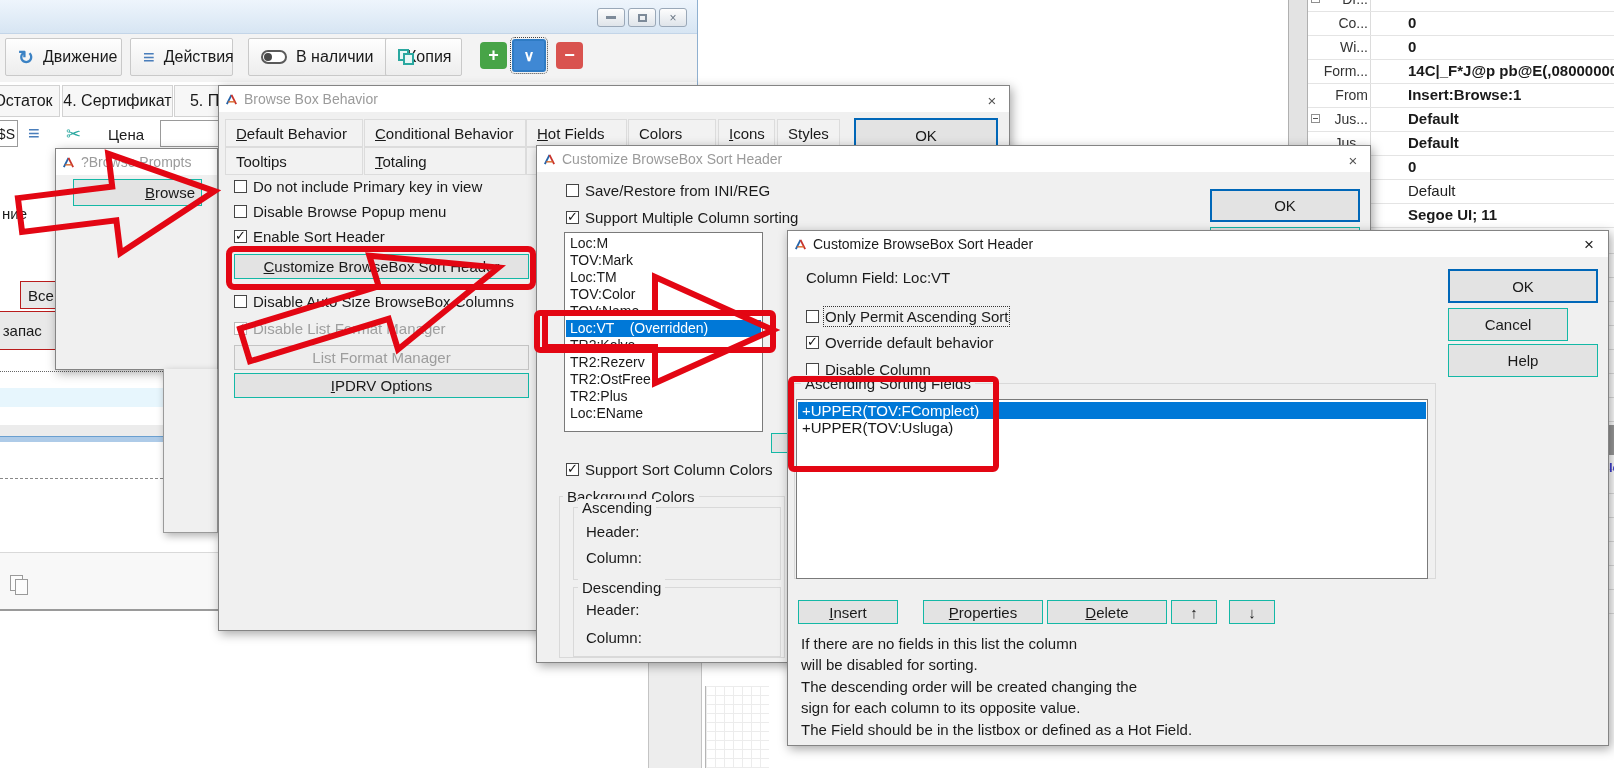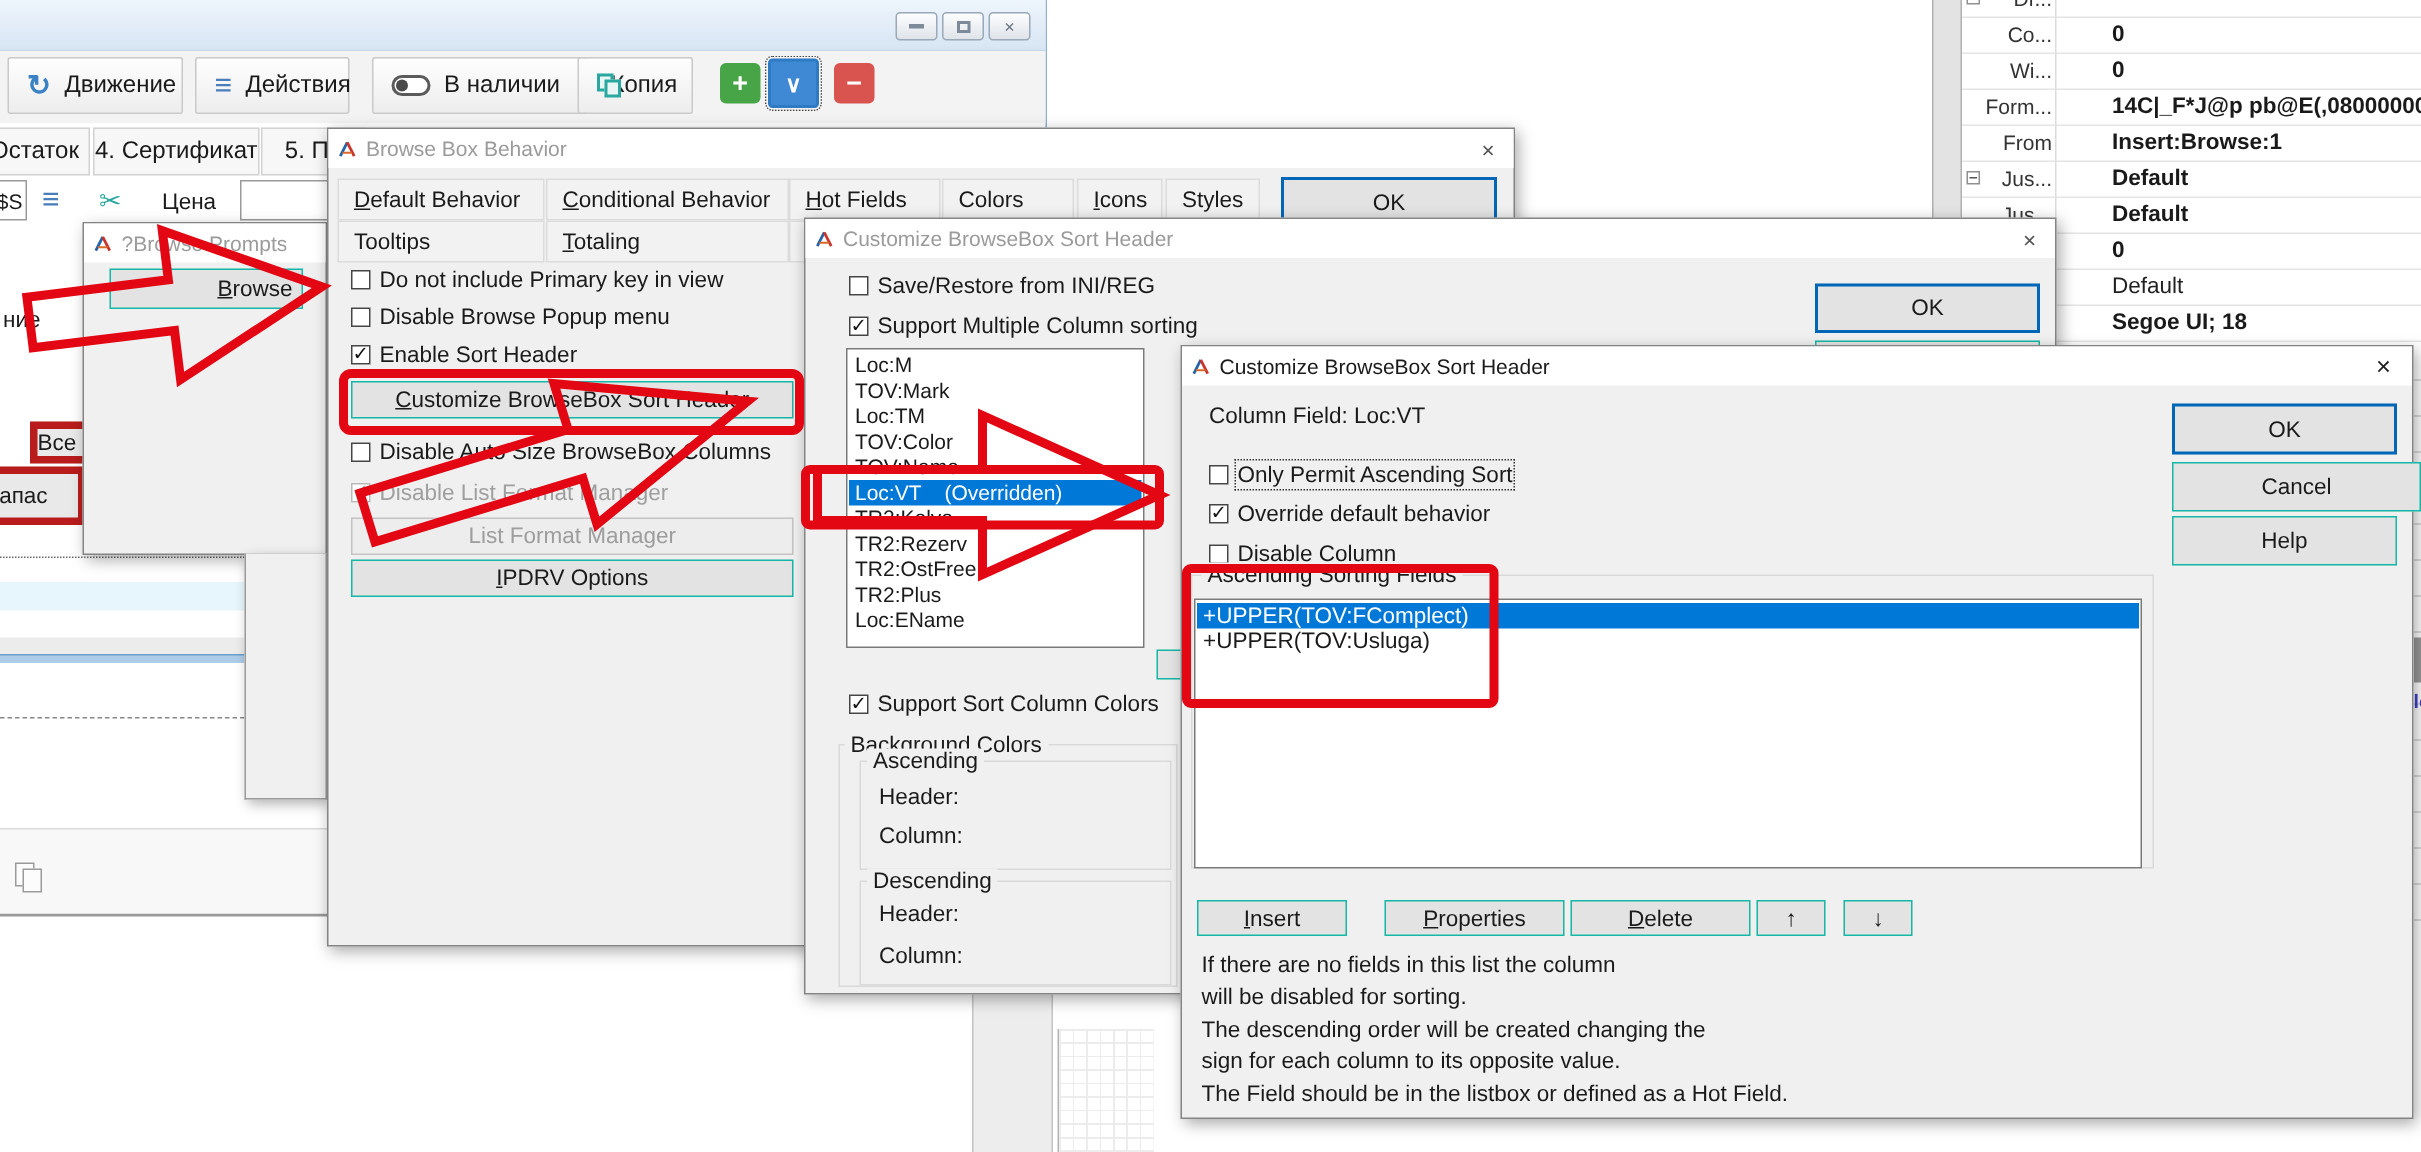--- a/index.html
+++ b/index.html
@@ -21,21 +21,21 @@
   .toggle .knob { position:absolute; left:1px; top:1px; width:8px; height:8px; border-radius:50%; background:#4a4a4a; }
   .ic-copy { position:relative; width:16px; height:16px; }
   .ic-copy i { position:absolute; display:block; width:11px; height:12px; border:2px solid #2aa8a0; background:#e8f7f6; }
   .ic-copy i:first-child { left:0; top:0; }
   .ic-copy i:last-child { left:5px; top:4px; }
   .sqbtn { position:absolute; width:27px; height:27px; border-radius:4px; display:flex; align-items:center; justify-content:center; color:#fff; font-size:18px; font-weight:bold; }
   .bluebtn { position:absolute; border:2px solid #2e7bc4; outline:1px dotted #444; outline-offset:1px; border-radius:3px; background:#3f88d4; color:#fff; display:flex; align-items:center; justify-content:center; font-size:15px; font-weight:bold; }
   .mtab { position:absolute; top:85px; height:32px; background:#f7f7f7; border:1px solid #d2d2d2; display:flex; align-items:center; justify-content:center; font-size:16px; }
   .row2field { position:absolute; background:#fff; border:1px solid #9a9a9a; font-size:14px; display:flex; align-items:center; justify-content:flex-end; padding:0 2px; }
   .ic-scissors { color:#2aa8a0; font-size:18px; }
-  .frag-btn { position:absolute; background:#e9e9e9; border:5px solid #b91c1c; display:flex; align-items:center; font-size:15px; }
+  .frag-btn { position:absolute; background:#e9e9e9; border:1px solid #b91c1c; display:flex; align-items:center; justify-content:center; font-size:15px; }
   .dotline { position:absolute; border-top:1px dotted #666; }
   .dashline { position:absolute; border-top:1px dashed #888; }
   .statusbar { position:absolute; left:0; top:552px; width:697px; height:57px; background:#f8f8f8; border-top:1px solid #d9d9d9; }
   .pages { position:relative; width:22px; height:22px; }
   .pages i { position:absolute; display:block; width:13px; height:16px; background:#fcfcfc; border:1px solid #9a9a9a; }
   .pages i:first-child { left:0; top:0; }
   .pages i:last-child { left:5px; top:4px; }
 
   
   .grayband { position:absolute; left:648px; top:611px; width:54px; height:157px; background:#ededed; border-left:1px solid #c4c4c4; border-right:1px solid #c4c4c4; }
@@ -211,21 +211,21 @@
         <span class="plabel">Jus...</span>
         <span class="pvalue">Default</span>
       </div>
     <div class="prow" style="top:156px">
         <span class="pvalue">0</span>
       </div>
     <div class="prow" style="top:180px">
         <span class="pvalue" style="font-weight:normal;color:#222">Default</span>
       </div>
     <div class="prow" style="top:204px">
-        <span class="pvalue">Segoe UI; 18</span>
+        <span class="pvalue">Segoe UI; 11</span>
       </div>
   </div>
   <div class="sliver z1">
     <span class="band"></span>
     <span class="bluetxt">le</span>
   </div>
 
   <div class="dlg z2" style="left:55px;top:148px;width:163px;height:222px">
     <div class="dtitle">
       <svg width="13" height="13" viewBox="0 0 14 14">
@@ -378,21 +378,21 @@
           <path d="M3.5 9.5 L10.5 9.5" stroke="#d96b2a" stroke-width="1.5" fill="none"></path>
         </svg>
       <span class="ttext">Customize BrowseBox Sort Header</span>
     </div>
     <div class="dclose" style="right:10px;font-size:17px;color:#222">×</div>
 
     <span class="stext" style="left:18px;top:38px">Column Field: Loc:VT</span>
     <div class="btn default" style="left:660px;top:38px;width:150px;height:34px">
         <span>OK</span>
       </div>
-    <div class="btn" style="left:660px;top:77px;width:166px;height:33px">
+    <div class="btn" style="left:660px;top:77px;width:120px;height:33px">
         <span>Cancel</span>
       </div>
     <div class="btn" style="left:660px;top:113px;width:150px;height:33px">
         <span>Help</span>
       </div>
 
     <div class="cb" style="left:18px;top:77px">
         <span class="cbx"></span>
         <span class="cblbl focusdots">Only Permit Ascending Sort</span>
       </div>

